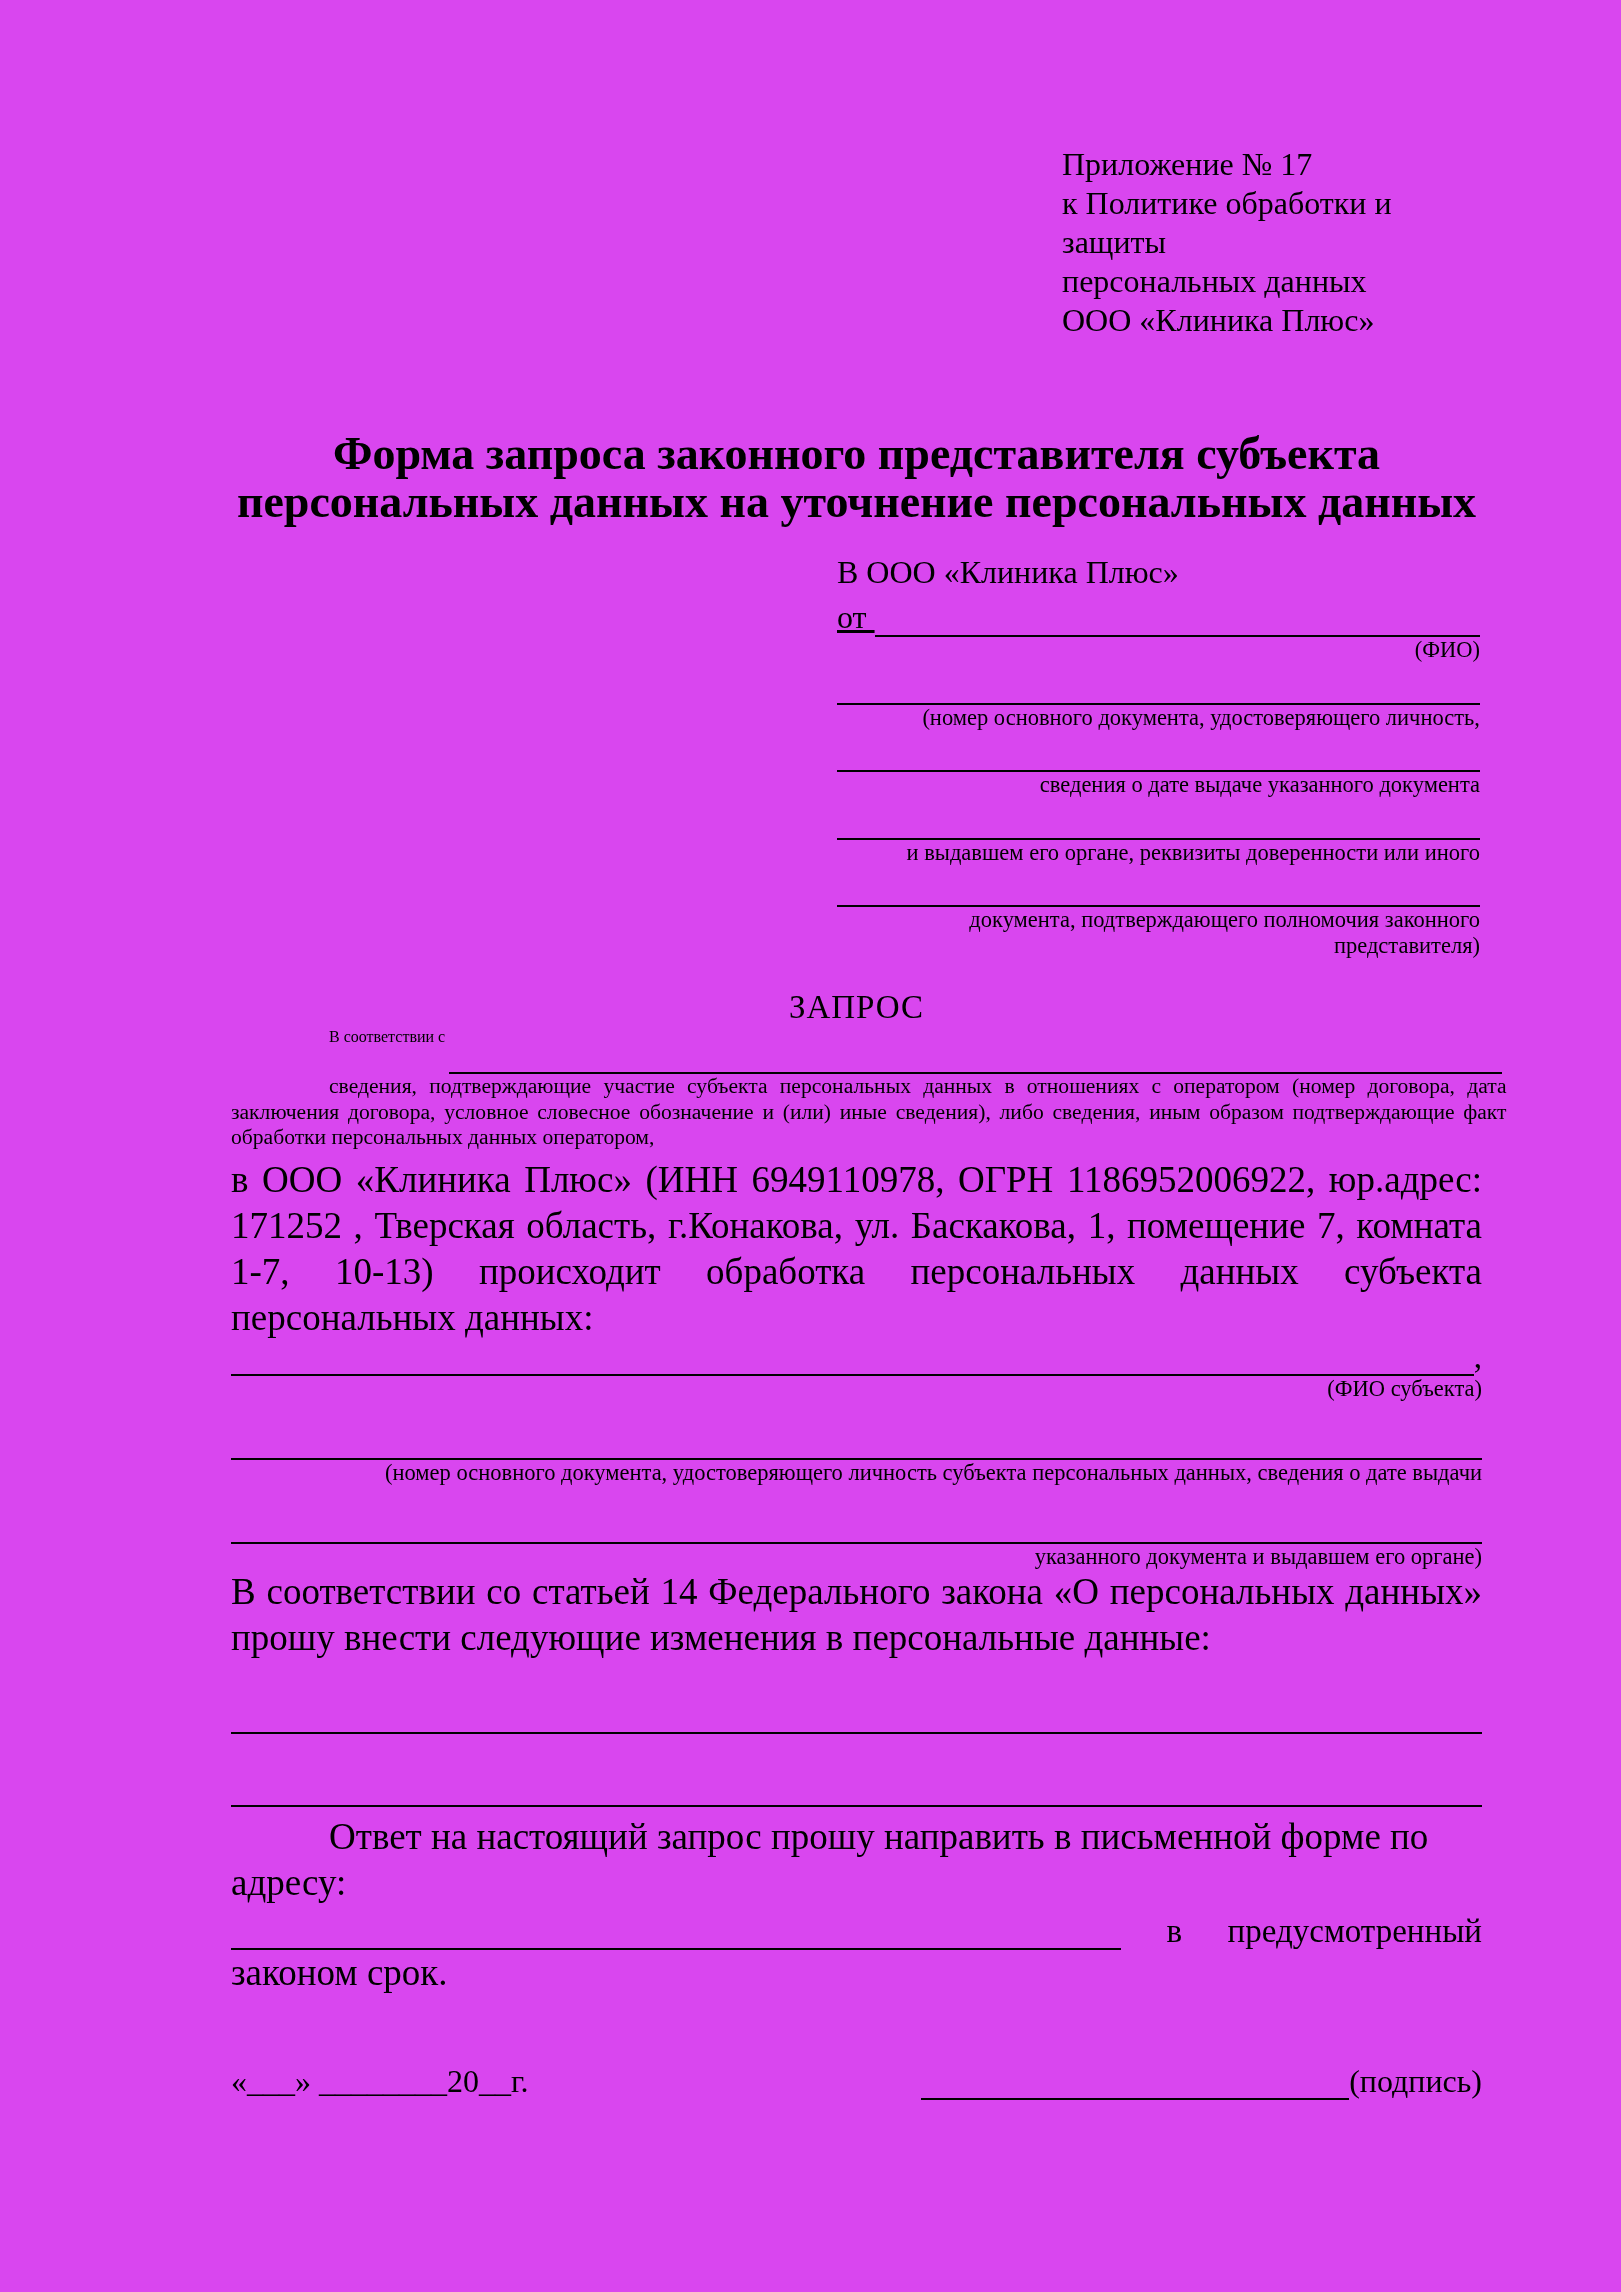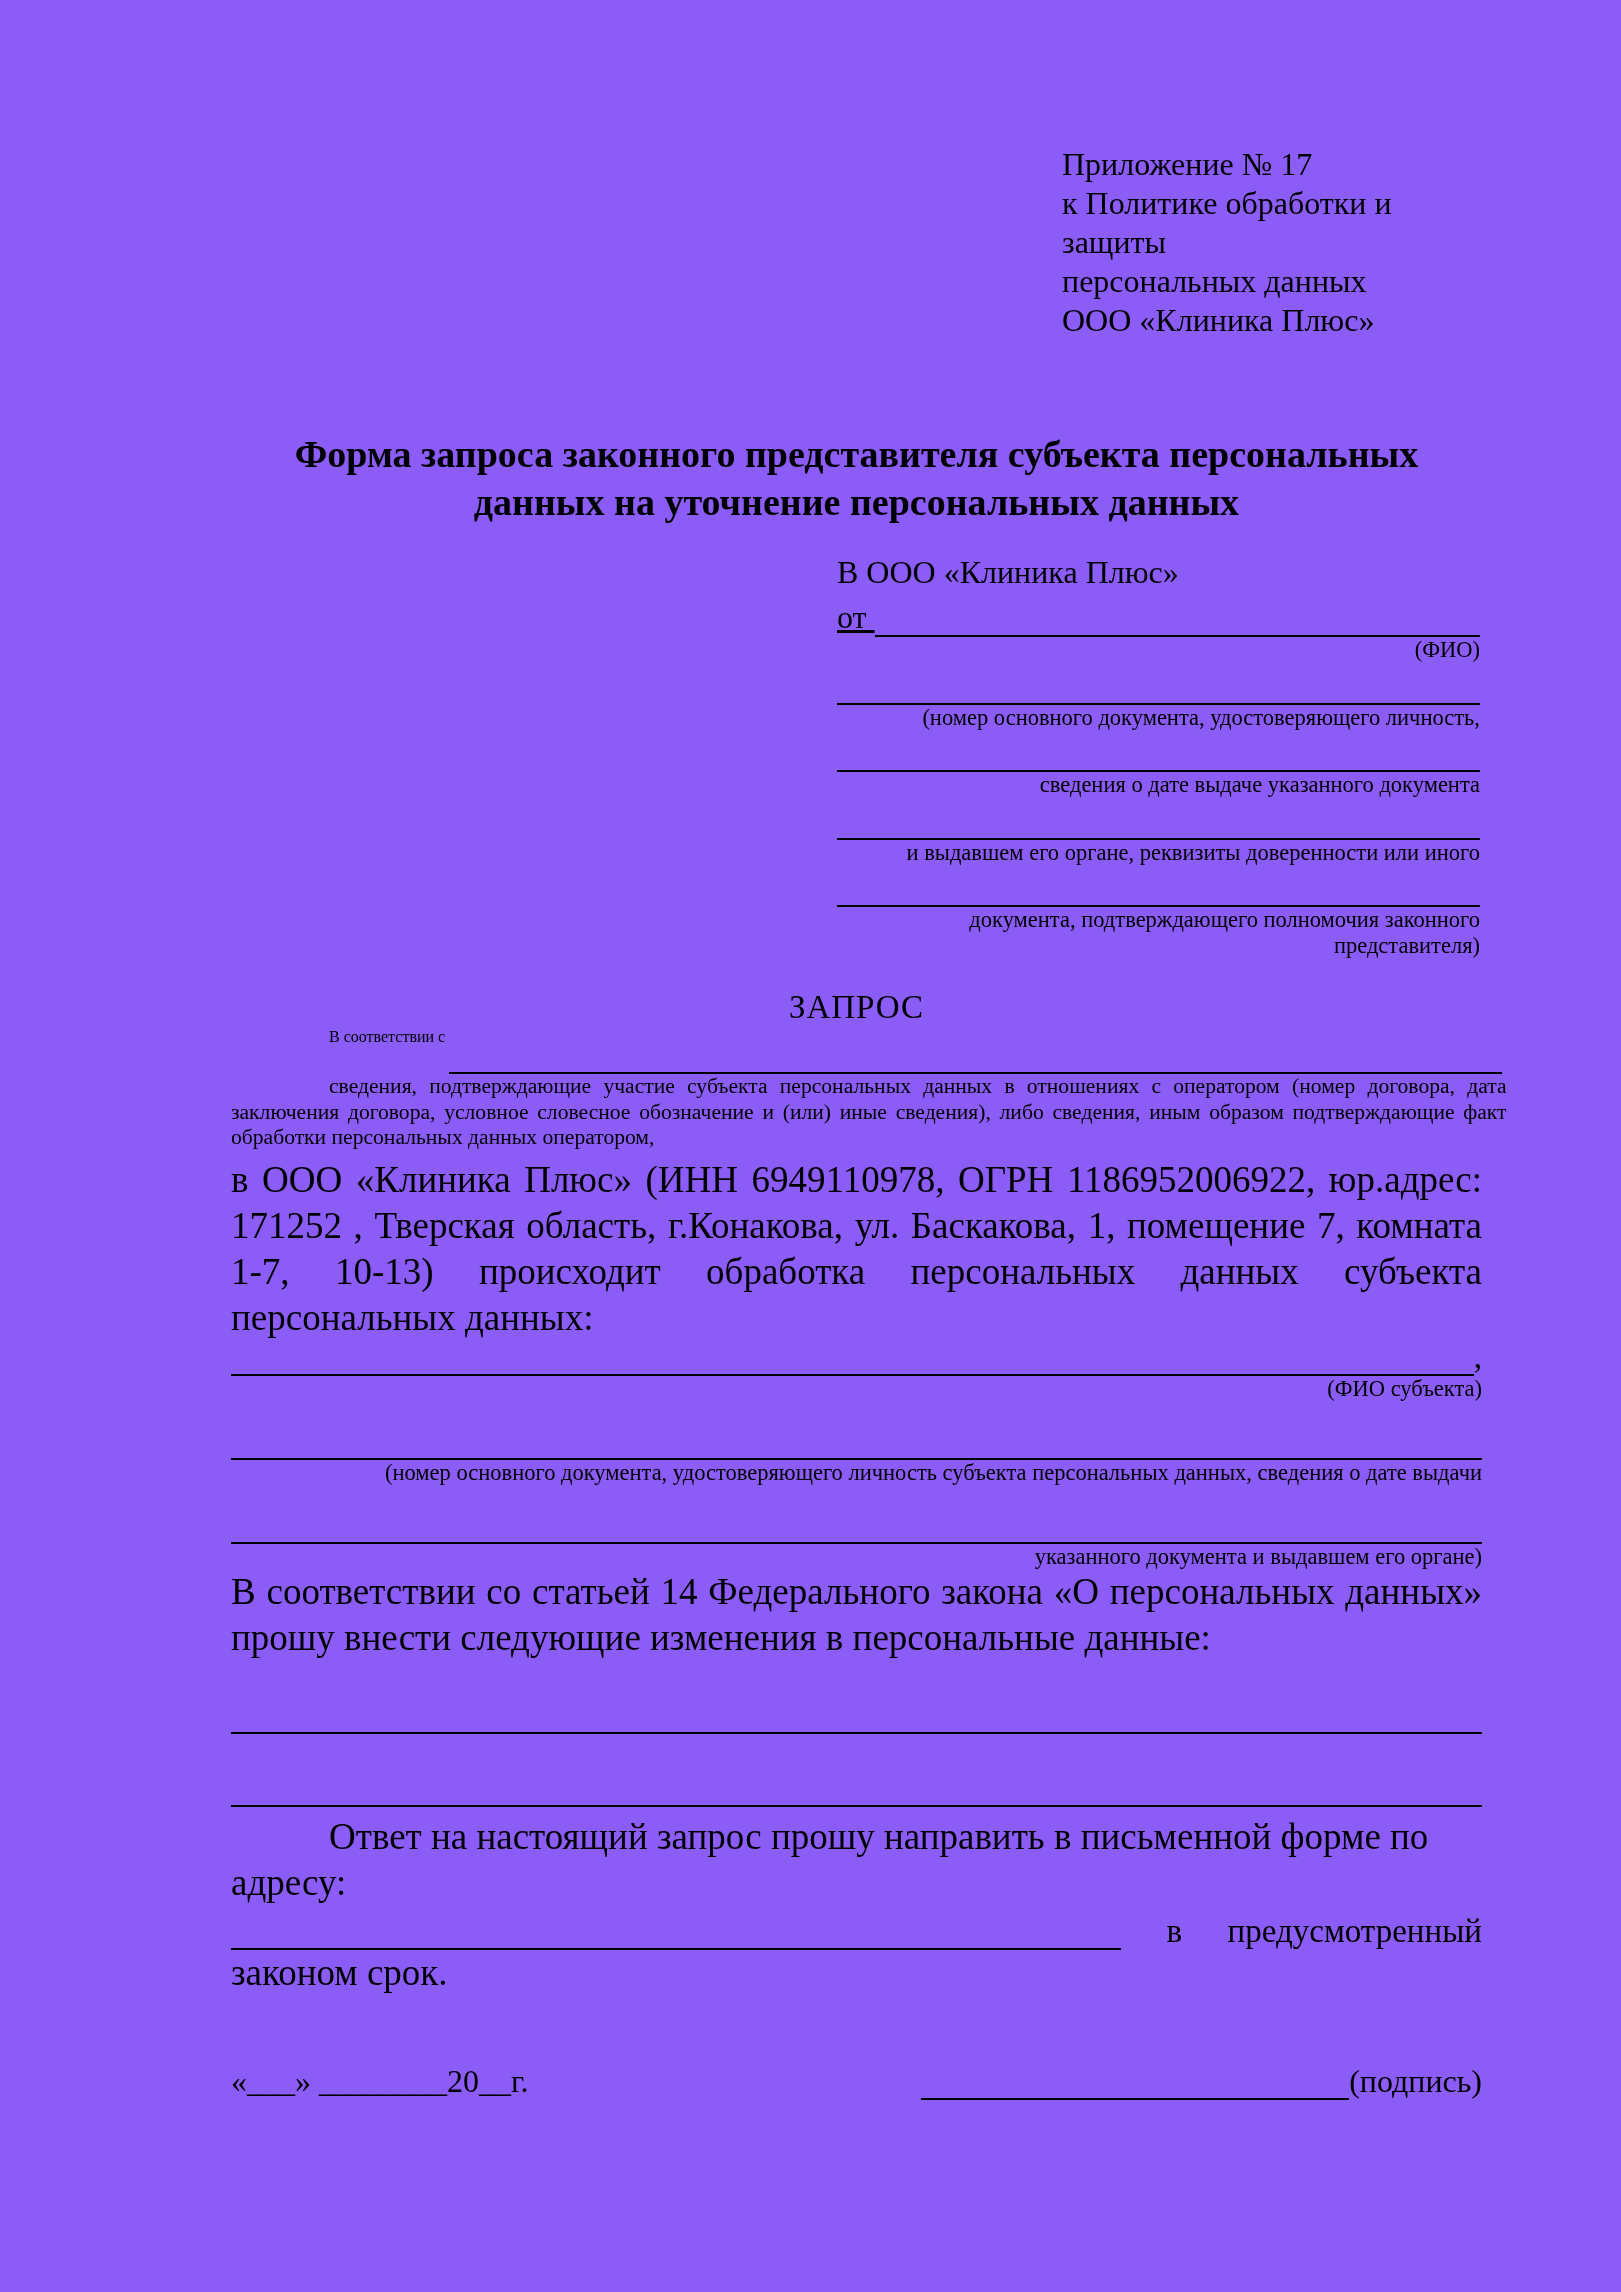--- a/index.html
+++ b/index.html
@@ -1,31 +1,31 @@
 <!DOCTYPE html>
 <html><head>
 <meta charset="utf-8">
 <style>
   html,body{margin:0;padding:0;background:#808080;}
   .page{
     position:relative;
     width:1621px;height:2293px;
-    background:#8b5cf6;
+    background:#d946ef;
     color:#000000;
     font-family:"Liberation Serif","DejaVu Serif",serif;
     box-sizing:border-box;
     padding:145px 139px 0 231px;
     overflow:hidden;
   }
   
   .hdr{margin-left:831px;font-size:32px;line-height:39px;}
   
   .title{
     margin:90px 0 0 0;
-    font-size:38px;line-height:48px;font-weight:bold;
+    font-size:46px;line-height:48px;font-weight:bold;
     text-align:center;
   }
   
   .addr{width:643px;margin-left:606px;margin-top:27.4px;font-size:32px;line-height:39px;}
   .from-row{display:flex;align-items:flex-end;height:45px;text-decoration:underline;}
   .from-row .lbl{white-space:pre;}
   .fill{flex:1 1 auto;border-bottom:2.9px solid #000;height:100%;}
   .cap{font-size:22.5px;line-height:25.5px;text-align:right;}
   .blank{border-bottom:2.9px solid #000;height:39px;}
   .addr .blank{height:40px;}

